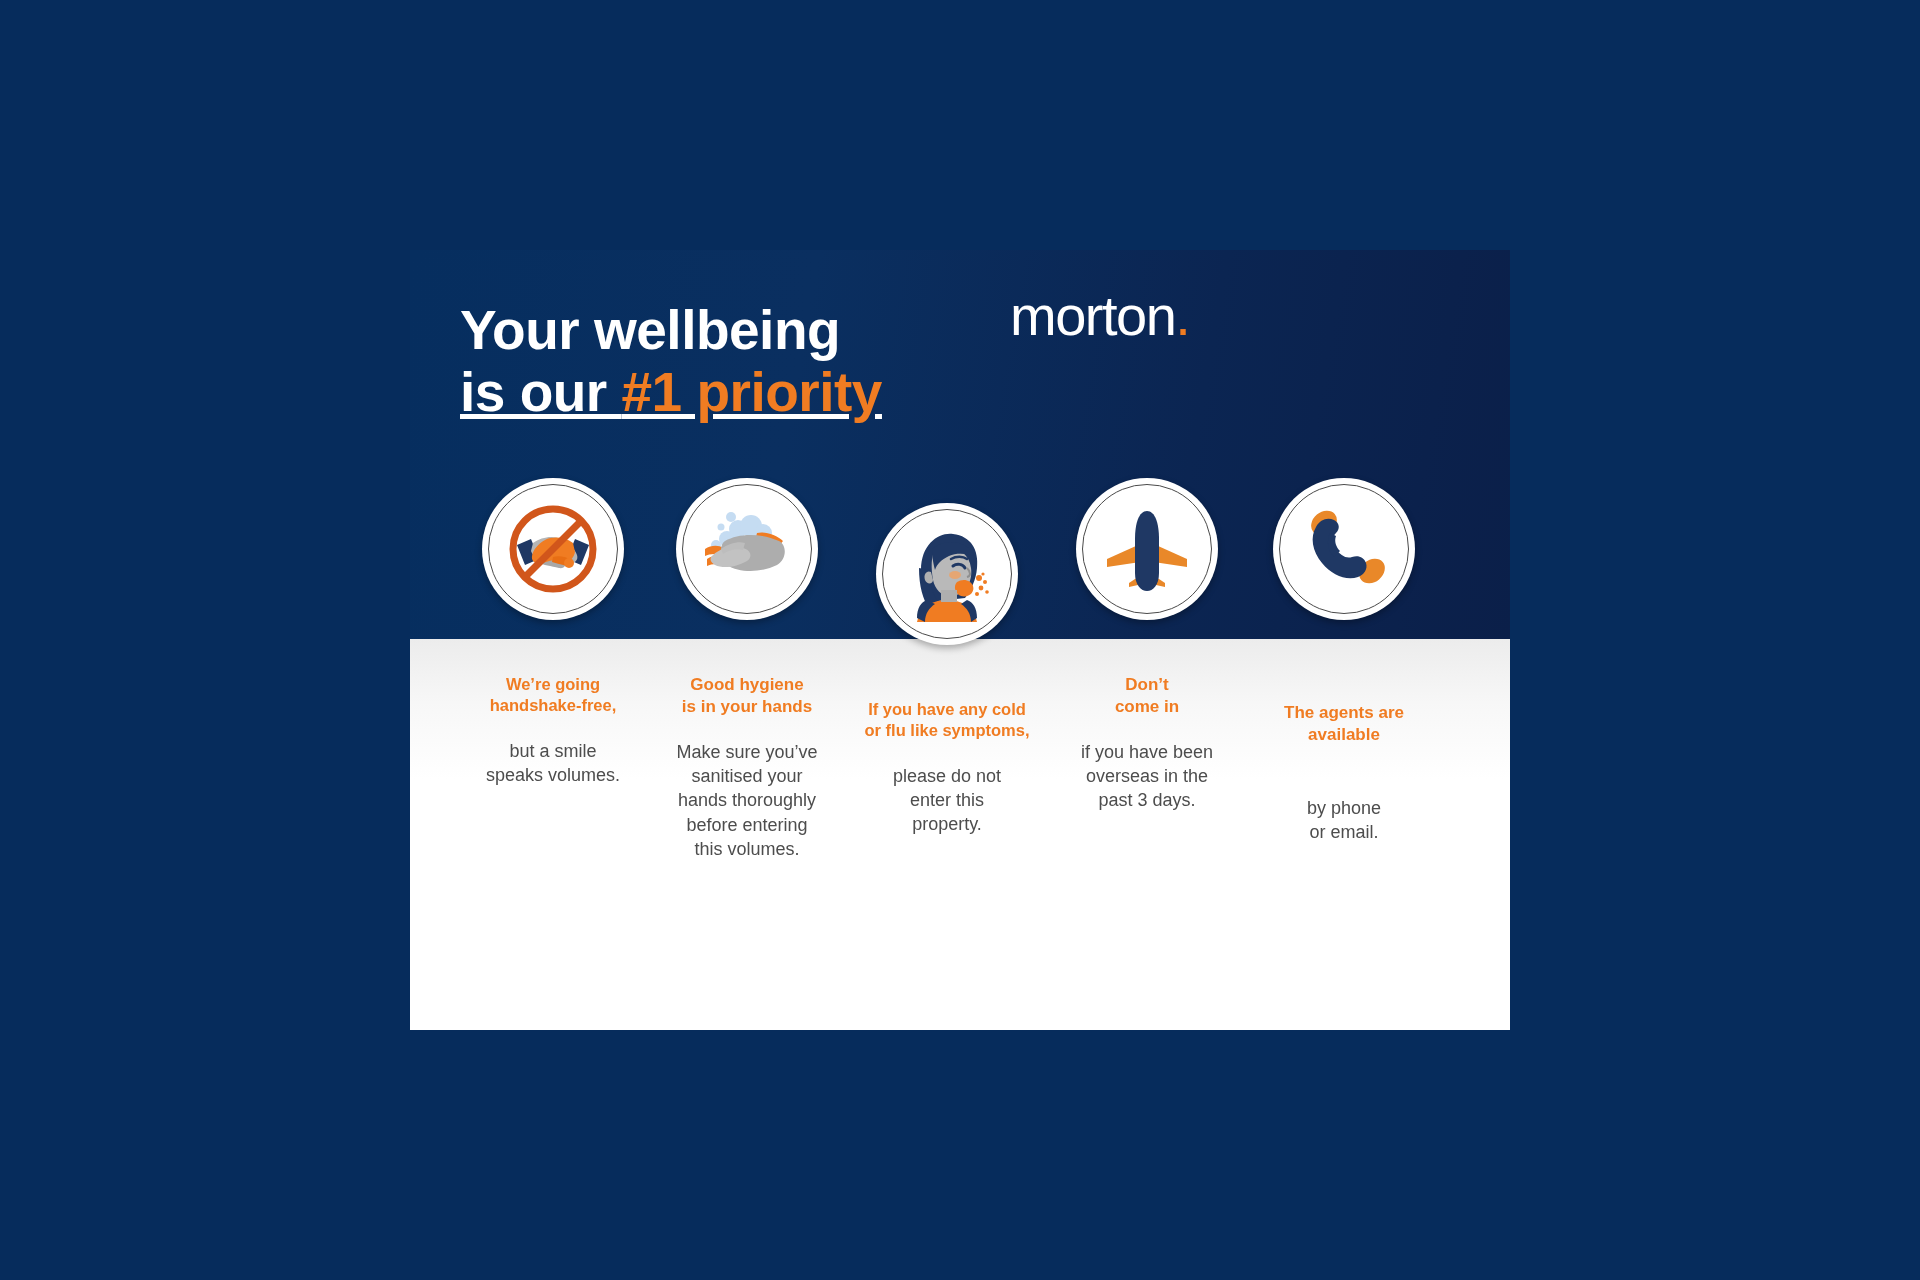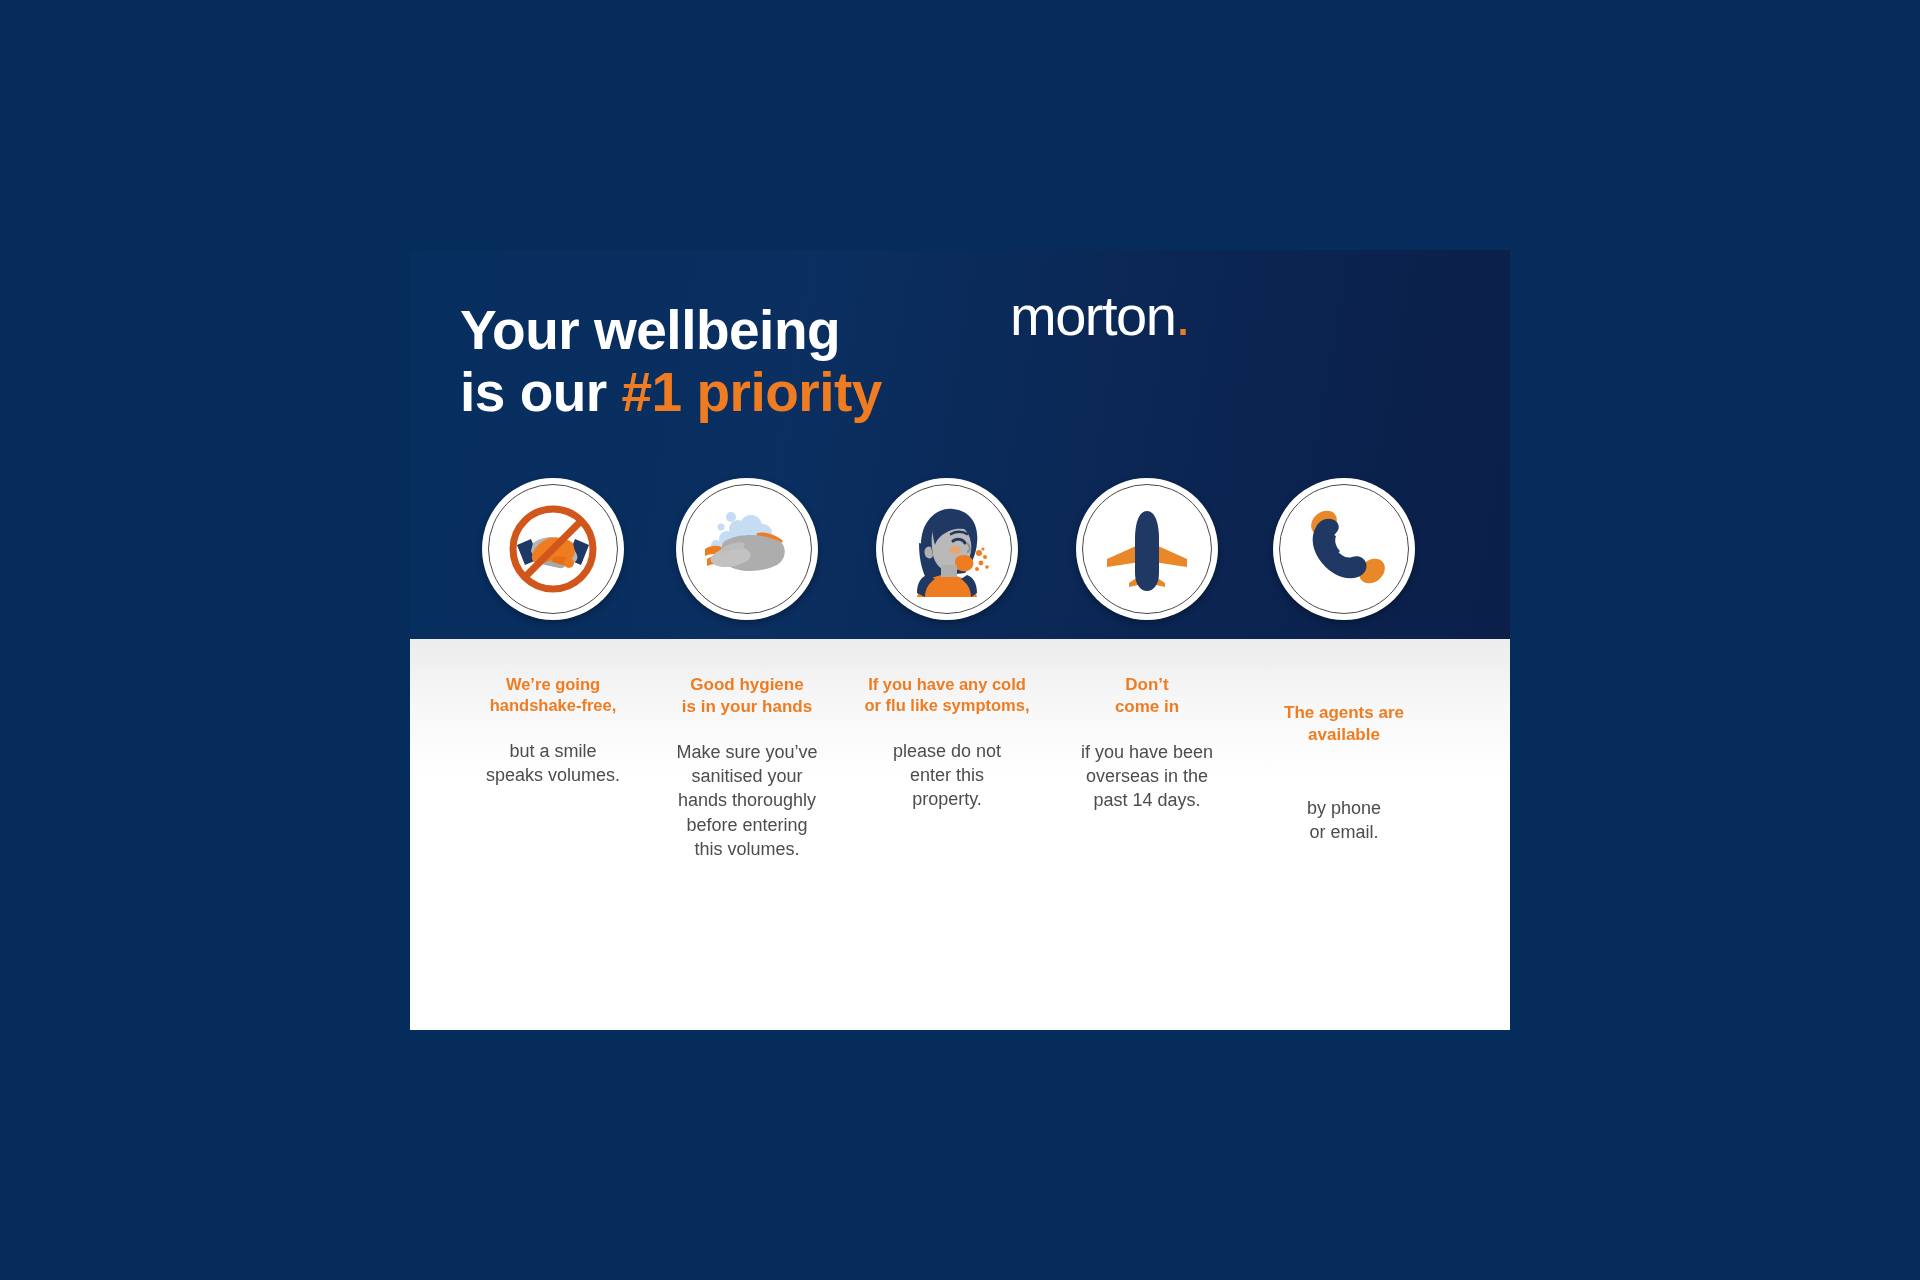--- a/index.html
+++ b/index.html
@@ -60,21 +60,21 @@
   .headline {
     position: absolute;
     left: 50px;
     top: 50px;
     line-height: 1.12;
     font-size: 55px;
     font-weight: bold;
     letter-spacing: -0.5px;
   }
   .headline .l1 { color: #ffffff; display: block; }
-  .headline .l2 { color: #ffffff; display: block; }
+  .headline .l2 { color: #ffffff; display: block; text-decoration: underline; }
   .headline .accent { color: #F07C22; }
 
   
   .logo {
     position: absolute;
     left: 600px;
     top: 38px;
     font-size: 56px;
     font-weight: 300;
     color: #ffffff;
@@ -132,21 +132,21 @@
   }
   .cap-body {
     margin-top: 22px;
     color: #4d4d4d;
     font-size: 18px;
     line-height: 1.34;
     white-space: pre-line;
     font-weight: normal;
   }
   .col-0 .cap-title, .col-2 .cap-title { font-size: 16.5px; }
-  .col-2 { width: 206px; }
+  .col-2 { width: 206px; justify-content: center; }
   .col-4 { width: 200px; gap: 28px; }
 </style>
 </head>
 <body>
 
 <div class="stage">
 
   <div class="flyer">
 
     <div class="flyer-top"></div>
@@ -277,21 +277,21 @@
             <path d="M56 78 L38 90 L38 94 L56 90 Z" fill="#E98829"></path>
             <path d="M56 78 L74 90 L74 94 L56 90 Z" fill="#E98829"></path>
 
             <path d="M56 18 C64 18, 68 30, 68 46 L68 80 C68 92, 62 98, 56 98 C50 98, 44 92, 44 80 L44 46 C44 30, 48 18, 56 18 Z" fill="#1F3864"></path>
           </svg>
         </div>
         <div class="cap-title">Don’t
 come in</div>
         <div class="cap-body">if you have been
 overseas in the
-past 14 days.</div>
+past 3 days.</div>
       </div>
 
       <div class="col col-4">
         <div class="badge">
           <svg width="112" height="112" viewBox="0 0 112 112">
 
             <ellipse cx="36" cy="30" rx="14" ry="11" transform="rotate(-40 36 30)" fill="#E98829"></ellipse>
             <ellipse cx="84" cy="78" rx="14" ry="11" transform="rotate(-40 84 78)" fill="#E98829"></ellipse>
 
             <path d="M28 34 C22 44, 24 58, 34 70 C44 82, 58 88, 70 84 C76 82, 80 76, 78 70 C76 64, 70 62, 64 64 C58 66, 52 62, 48 56 C44 50, 44 44, 48 40 C52 36, 52 30, 46 27 C40 24, 32 26, 28 34 Z" fill="#1F3864"></path>

